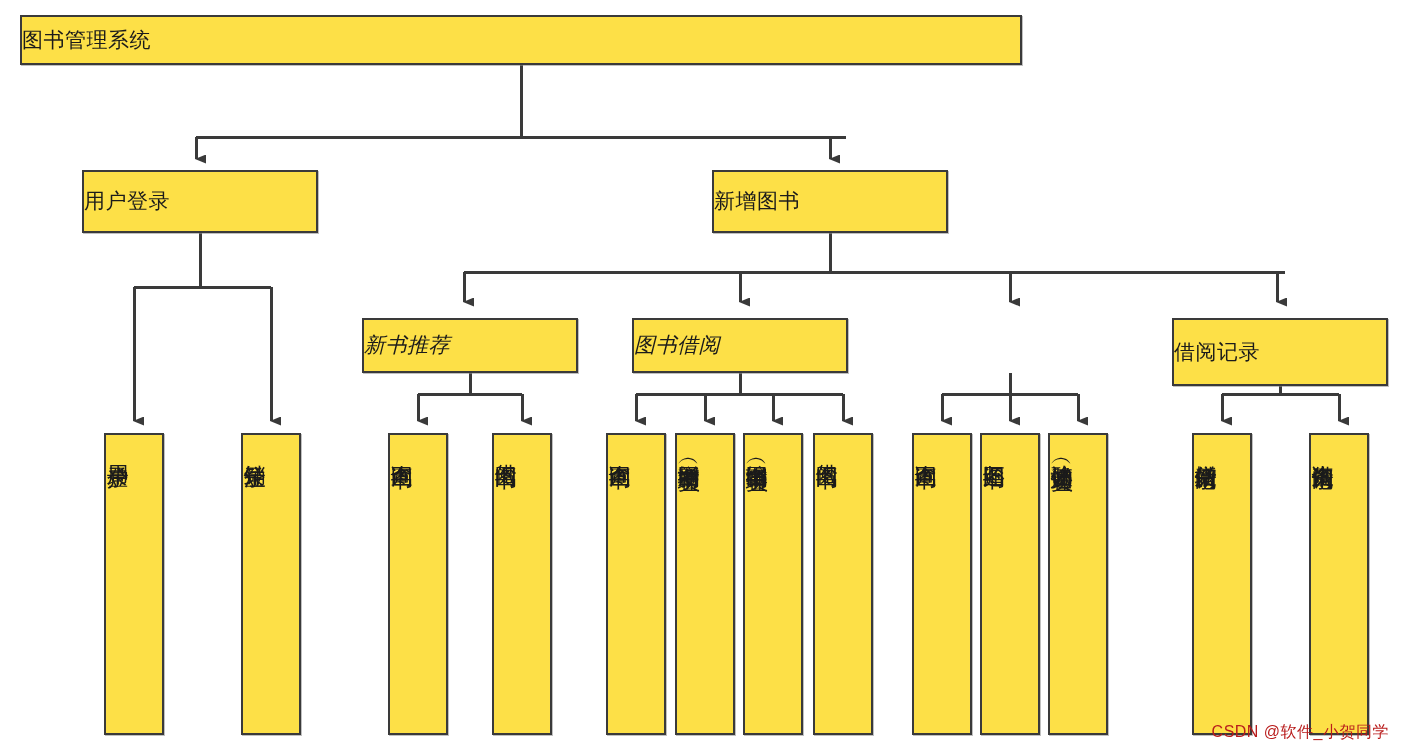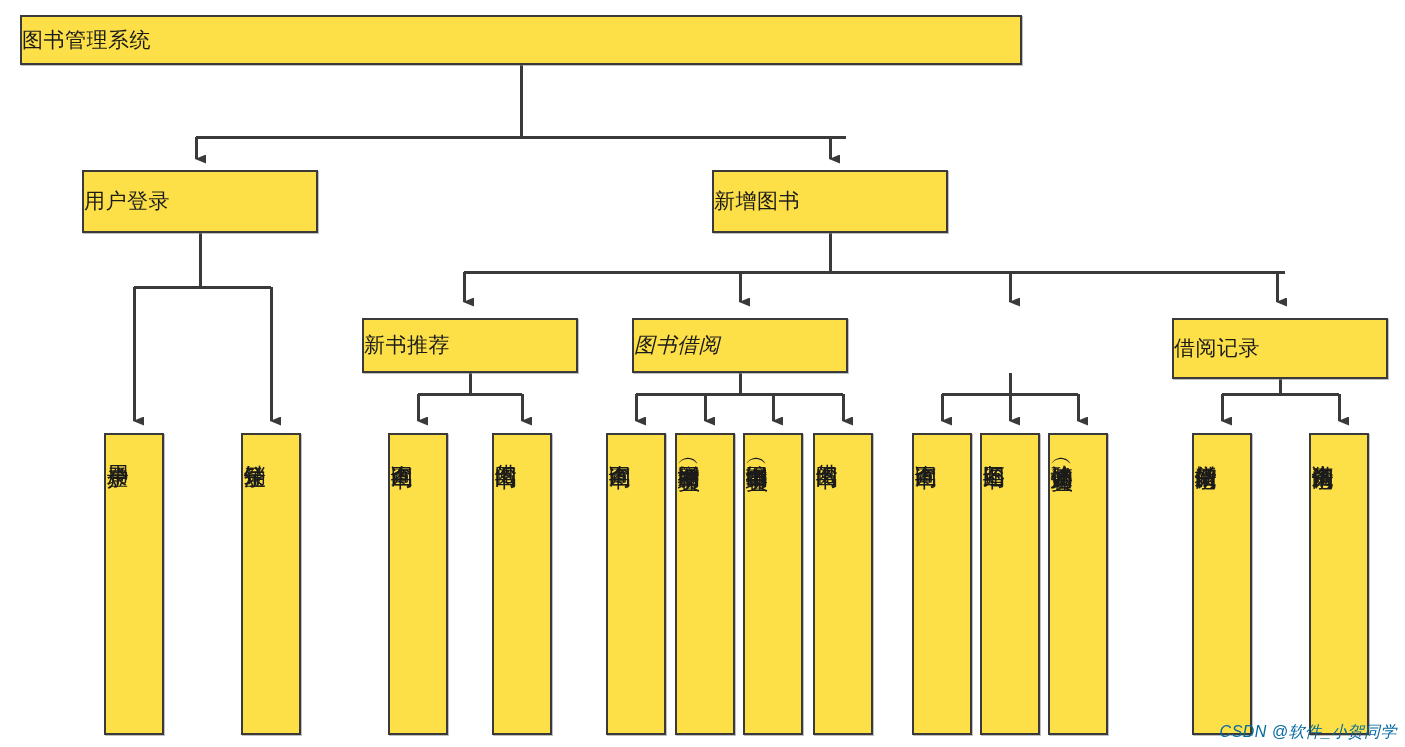--- a/index.html
+++ b/index.html
@@ -53,28 +53,27 @@
   .node.vertical .node-label {
     writing-mode: vertical-rl;
     text-orientation: upright;
     font-size: 22px;
     line-height: 1.08;
     letter-spacing: 1px;
     white-space: nowrap;
   }
   #watermark {
     position: absolute;
-    right: 8px;
+    right: 16px;
     bottom: 4px;
-    color: #0369a1;
+    color: #b91c1c;
     font-size: 16px;
     letter-spacing: 0.5px;
     white-space: nowrap;
     user-select: none;
-    font-style: italic;
   }
 </style>
 </head>
 <body>
 
 <div id="diagram-root">
 
   <svg id="connector-layer" viewBox="0 0 1405 747" width="1405" height="747" xmlns="http://www.w3.org/2000/svg">
     <defs>
       <marker id="arrowhead" markerWidth="9" markerHeight="11" refX="4.5" refY="10" orient="auto" markerUnits="userSpaceOnUse">
@@ -130,30 +129,30 @@
   </div>
 
   <div class="node horizontal" style="left:82px; top:170px; width:236px; height:63px;">
     <span class="node-label">用户登录</span>
   </div>
 
   <div class="node horizontal" style="left:712px; top:170px; width:236px; height:63px;">
     <span class="node-label">新增图书</span>
   </div>
 
-  <div class="node horizontal" style="left:362px; top:318px; width:216px; height:55px;">
+  <div class="node horizontal" style="left:362px; top:318px; width:216px; height:55px;font-style:italic;">
     <span class="node-label">新书推荐</span>
   </div>
 
   <div class="node horizontal" style="left:632px; top:318px; width:216px; height:55px;font-style:italic;">
     <span class="node-label">图书借阅</span>
   </div>
 
 
-  <div class="node horizontal" style="left:1172px; top:318px; width:216px; height:61px;">
+  <div class="node horizontal" style="left:1172px; top:318px; width:216px; height:68px;">
     <span class="node-label">借阅记录</span>
   </div>
 
   <div class="node vertical" style="left:104px; top:433px; width:60px; height:302px;">
     <span class="node-label">用户登录</span>
   </div>
 
   <div class="node vertical" style="left:241px; top:433px; width:60px; height:302px;">
     <span class="node-label">注销登录</span>
   </div>

